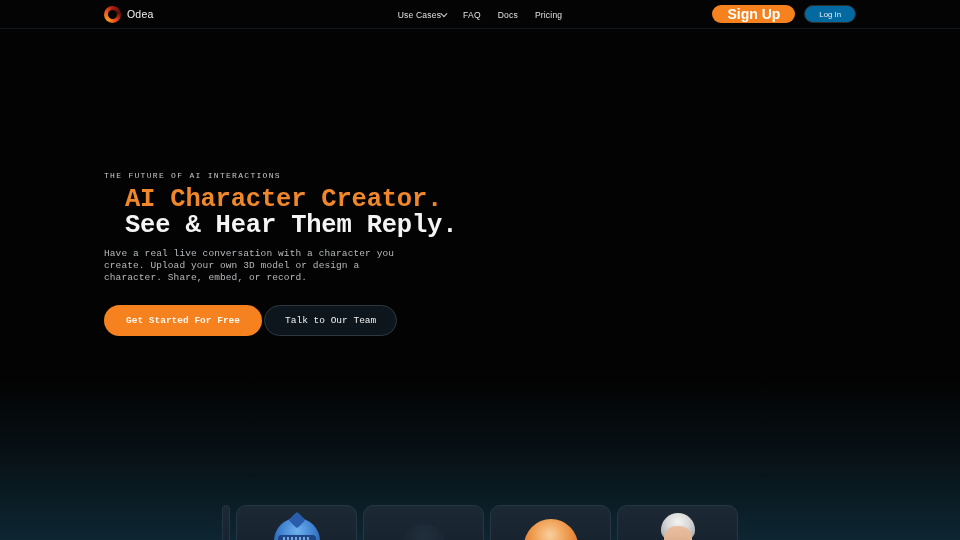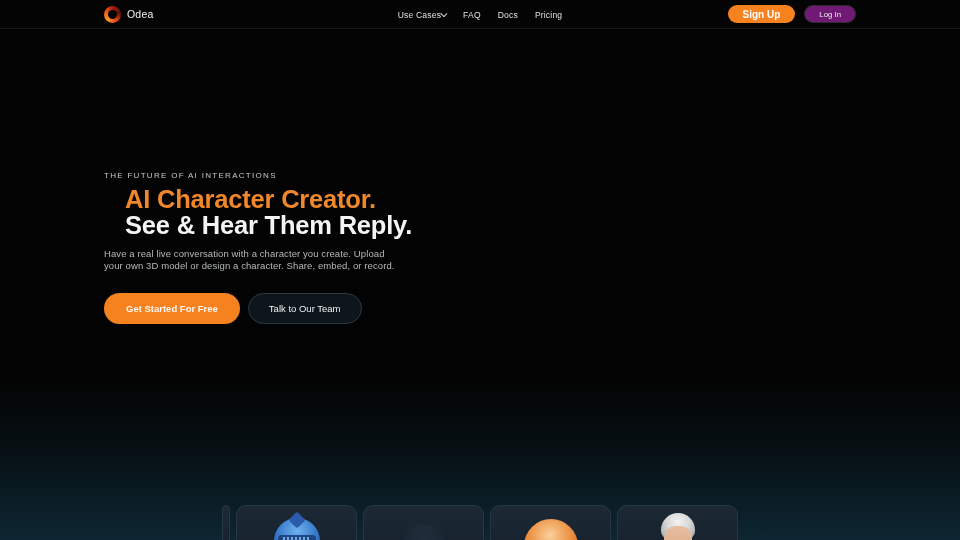--- a/index.html
+++ b/index.html
@@ -43,43 +43,43 @@
     display: flex; align-items: center; cursor: pointer;
     white-space: nowrap;
   }
   .chev {
     width: 5px; height: 5px; border-right: 1px solid #cfcfcf; border-bottom: 1px solid #cfcfcf;
     transform: rotate(45deg) translateY(-1px);
   }
   .nav-actions { margin-left: auto; display: flex; align-items: center; gap: 9px; }
   .btn-signup {
     height: 18px; padding: 0 15px; border: none; border-radius: 10px;
-    background: #f5821f; color: #ffffff; font-size: 10px; font-weight: 600;
+    background: #f5821f; color: #ffffff; font-size: 14px; font-weight: 600;
     font-family: inherit; cursor: pointer; display: flex; align-items: center;
   }
   .btn-login {
     height: 18px; padding: 0 14px; border: 1px solid #2d2d2d; border-radius: 10px;
-    background: #701a75; color: #eeeeee; font-size: 7.8px; font-weight: 500;
+    background: #0369a1; color: #eeeeee; font-size: 7.8px; font-weight: 500;
     font-family: inherit; cursor: pointer; display: flex; align-items: center;
   }
 
   
-  .hero { position: absolute; left: 104px; top: 171px; width: 420px; }
+  .hero { position: absolute; left: 104px; top: 171px; width: 420px; font-family: Liberation Mono, monospace; }
   .eyebrow {
     font-size: 8px; letter-spacing: 1.3px; color: #c6c9cb; font-weight: 500;
     margin-bottom: 7px;
   }
   .headline { font-weight: 700; font-size: 25.5px; line-height: 25.5px; letter-spacing: -0.2px; margin-left: 21px; }
   .headline .line-accent { color: #f0882b; }
   .headline .line-white { color: #f4f4f4; }
   .hero-desc {
     margin-top: 10px; max-width: 296px;
     font-size: 9.5px; line-height: 12px; color: #b6babd; letter-spacing: 0.1px;
   }
-  .hero-ctas { margin-top: 21px; display: flex; gap: 8px; align-items: flex-start; }
+  .hero-ctas { margin-top: 21px; display: flex; gap: 2px; align-items: flex-start; }
   .btn-primary {
     height: 31px; padding: 0 22px; border: none; border-radius: 16px;
     background: linear-gradient(180deg, #f7911f, #f director5761d);
     background: #f5821f;
     color: #fff7ef; font-size: 9.5px; font-weight: 600; font-family: inherit;
     cursor: pointer; display: flex; align-items: center;
   }
   .btn-secondary {
     height: 31px; padding: 0 20px; border: 1px solid #2c3942; border-radius: 16px;
     background: #0d161c; color: #f0f0f0; font-size: 9.5px; font-weight: 500;

